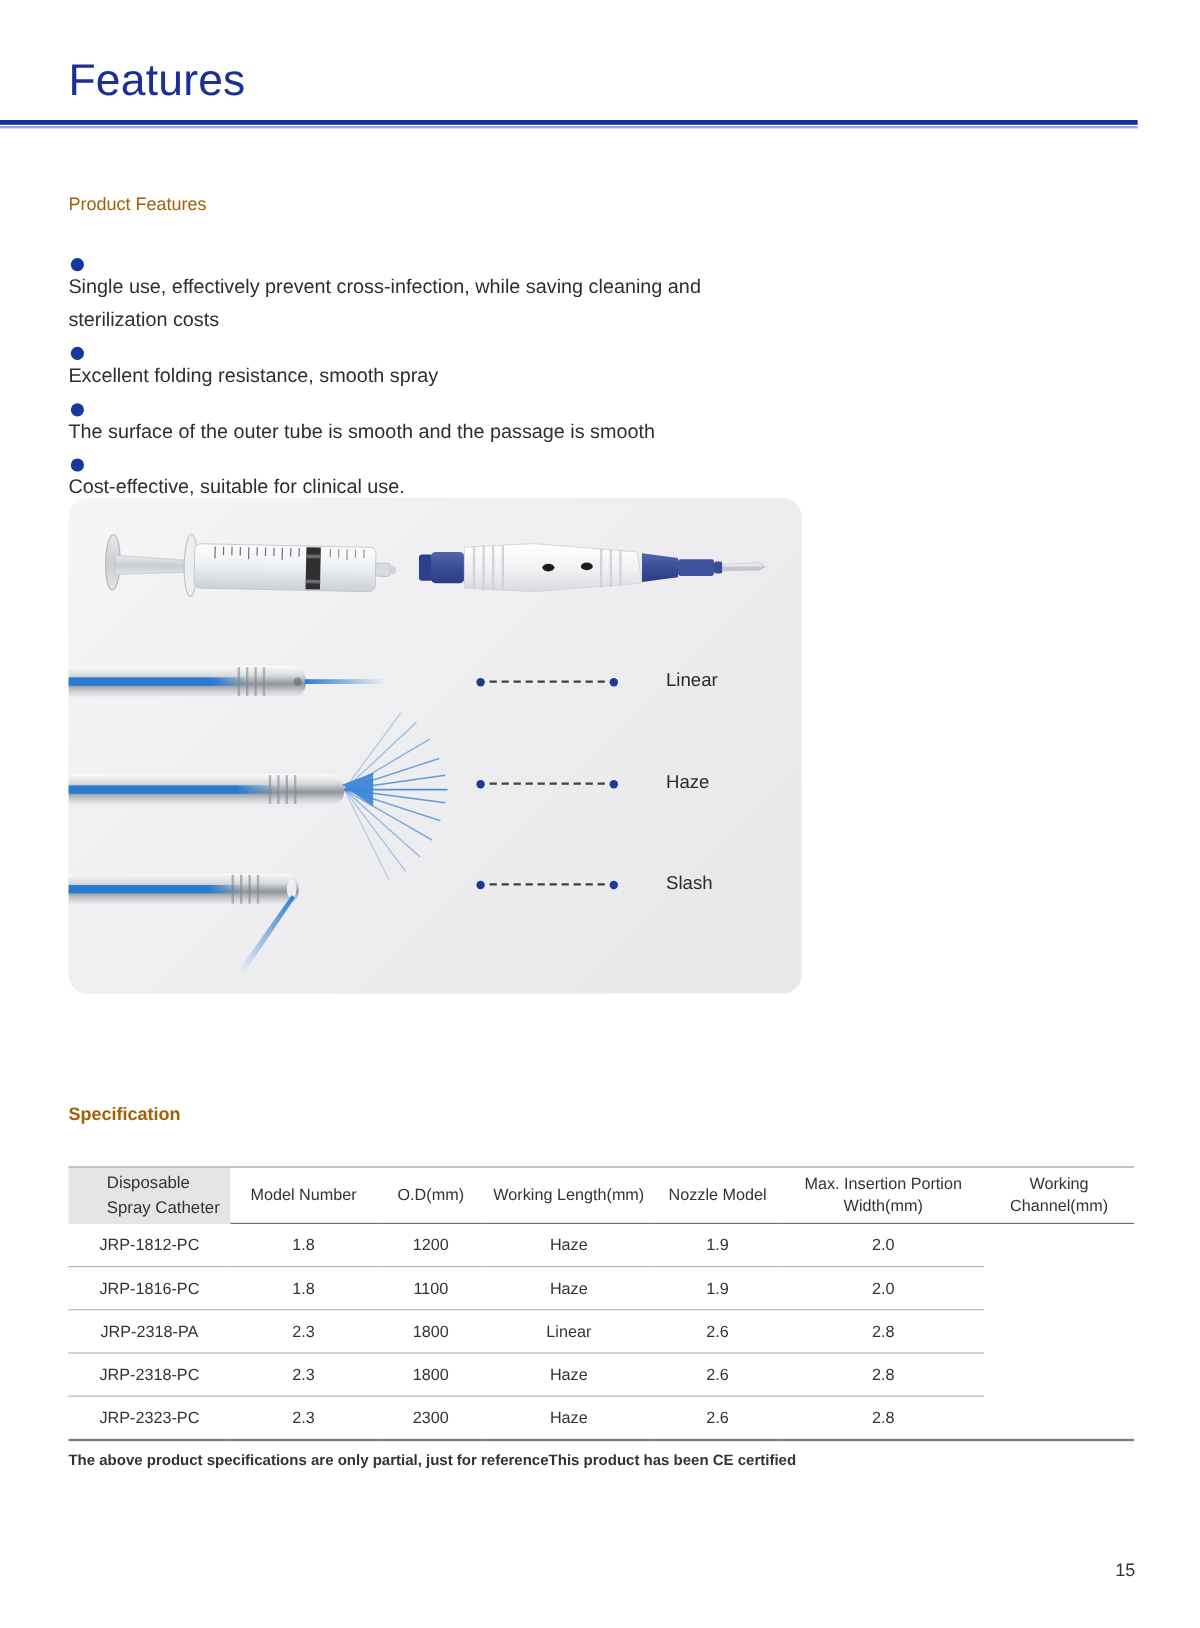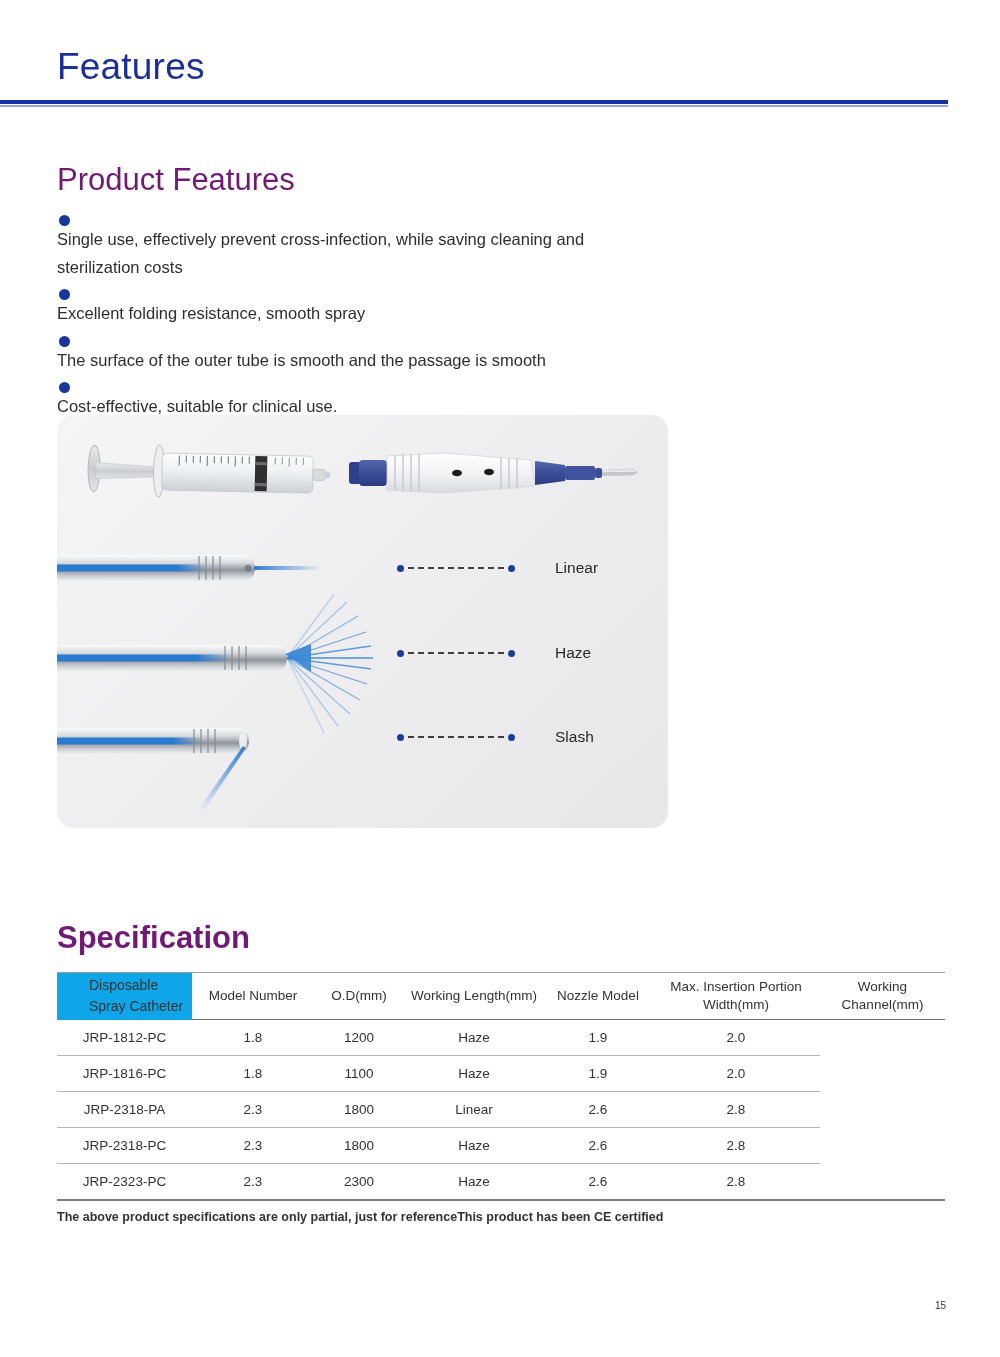--- a/index.html
+++ b/index.html
@@ -21,21 +21,21 @@
     position:absolute;left:0;top:100px;width:948px;height:4px;
     background:#14309f;
   }
   .title-rule::after{
     content:"";position:absolute;left:0;top:5px;width:100%;height:2px;
     background:#93a7de;
   }
   
   .section-heading{
     position:absolute;left:57px;margin:0;
-    font-size:31px;font-weight:500;color:#701a75;
+    font-size:15px;font-weight:500;color:#a16207;
   }
   .h-product{top:162px;}
   .h-spec{top:920px;font-weight:bold;}
   .feature-list{
     position:absolute;left:57px;top:207px;width:580px;
     margin:0;padding:0;list-style:none;
     font-size:16.5px;line-height:27.5px;color:#2e2e2e;
   }
   .feature-list li{display:flex;align-items:flex-start;flex-direction:column;}
   .bullet-dot{
@@ -72,33 +72,33 @@
     position:absolute;left:57px;top:972px;width:888px;
     border-collapse:collapse;table-layout:fixed;
     font-size:13.5px;color:#333;
     border-top:1px solid #9e9e9e;border-bottom:2px solid #7e7e7e;
   }
   .spec-table th,.spec-table td{padding:0;text-align:center;font-weight:400;}
   .spec-table thead th{height:46px;line-height:1.3;border-bottom:1.5px solid #6f6f6f;}
   .spec-table tbody td{height:35px;}
   .spec-table tbody tr + tr td{border-top:1px solid #b5b5b5;}
   .cat-cell{
-    background:#0ea5e9;text-align:left !important;
+    background:#e5e5e5;text-align:left !important;
     font-size:14px;line-height:1.5;color:#333;
     padding-left:32px !important;vertical-align:middle;
   }
   
   .footnotes{
     position:absolute;left:57px;top:1210px;width:888px;
     display:flex;
     font-size:12.5px;font-weight:700;color:#333;
   }
   .page-number{
     position:absolute;right:54px;top:1300px;
-    font-size:10px;color:#333;
+    font-size:15px;color:#333;
   }
 </style>
 </head>
 <body>
 
 <div class="page">
 
   <h1 class="page-title">Features</h1>
   <div class="title-rule"></div>
 

